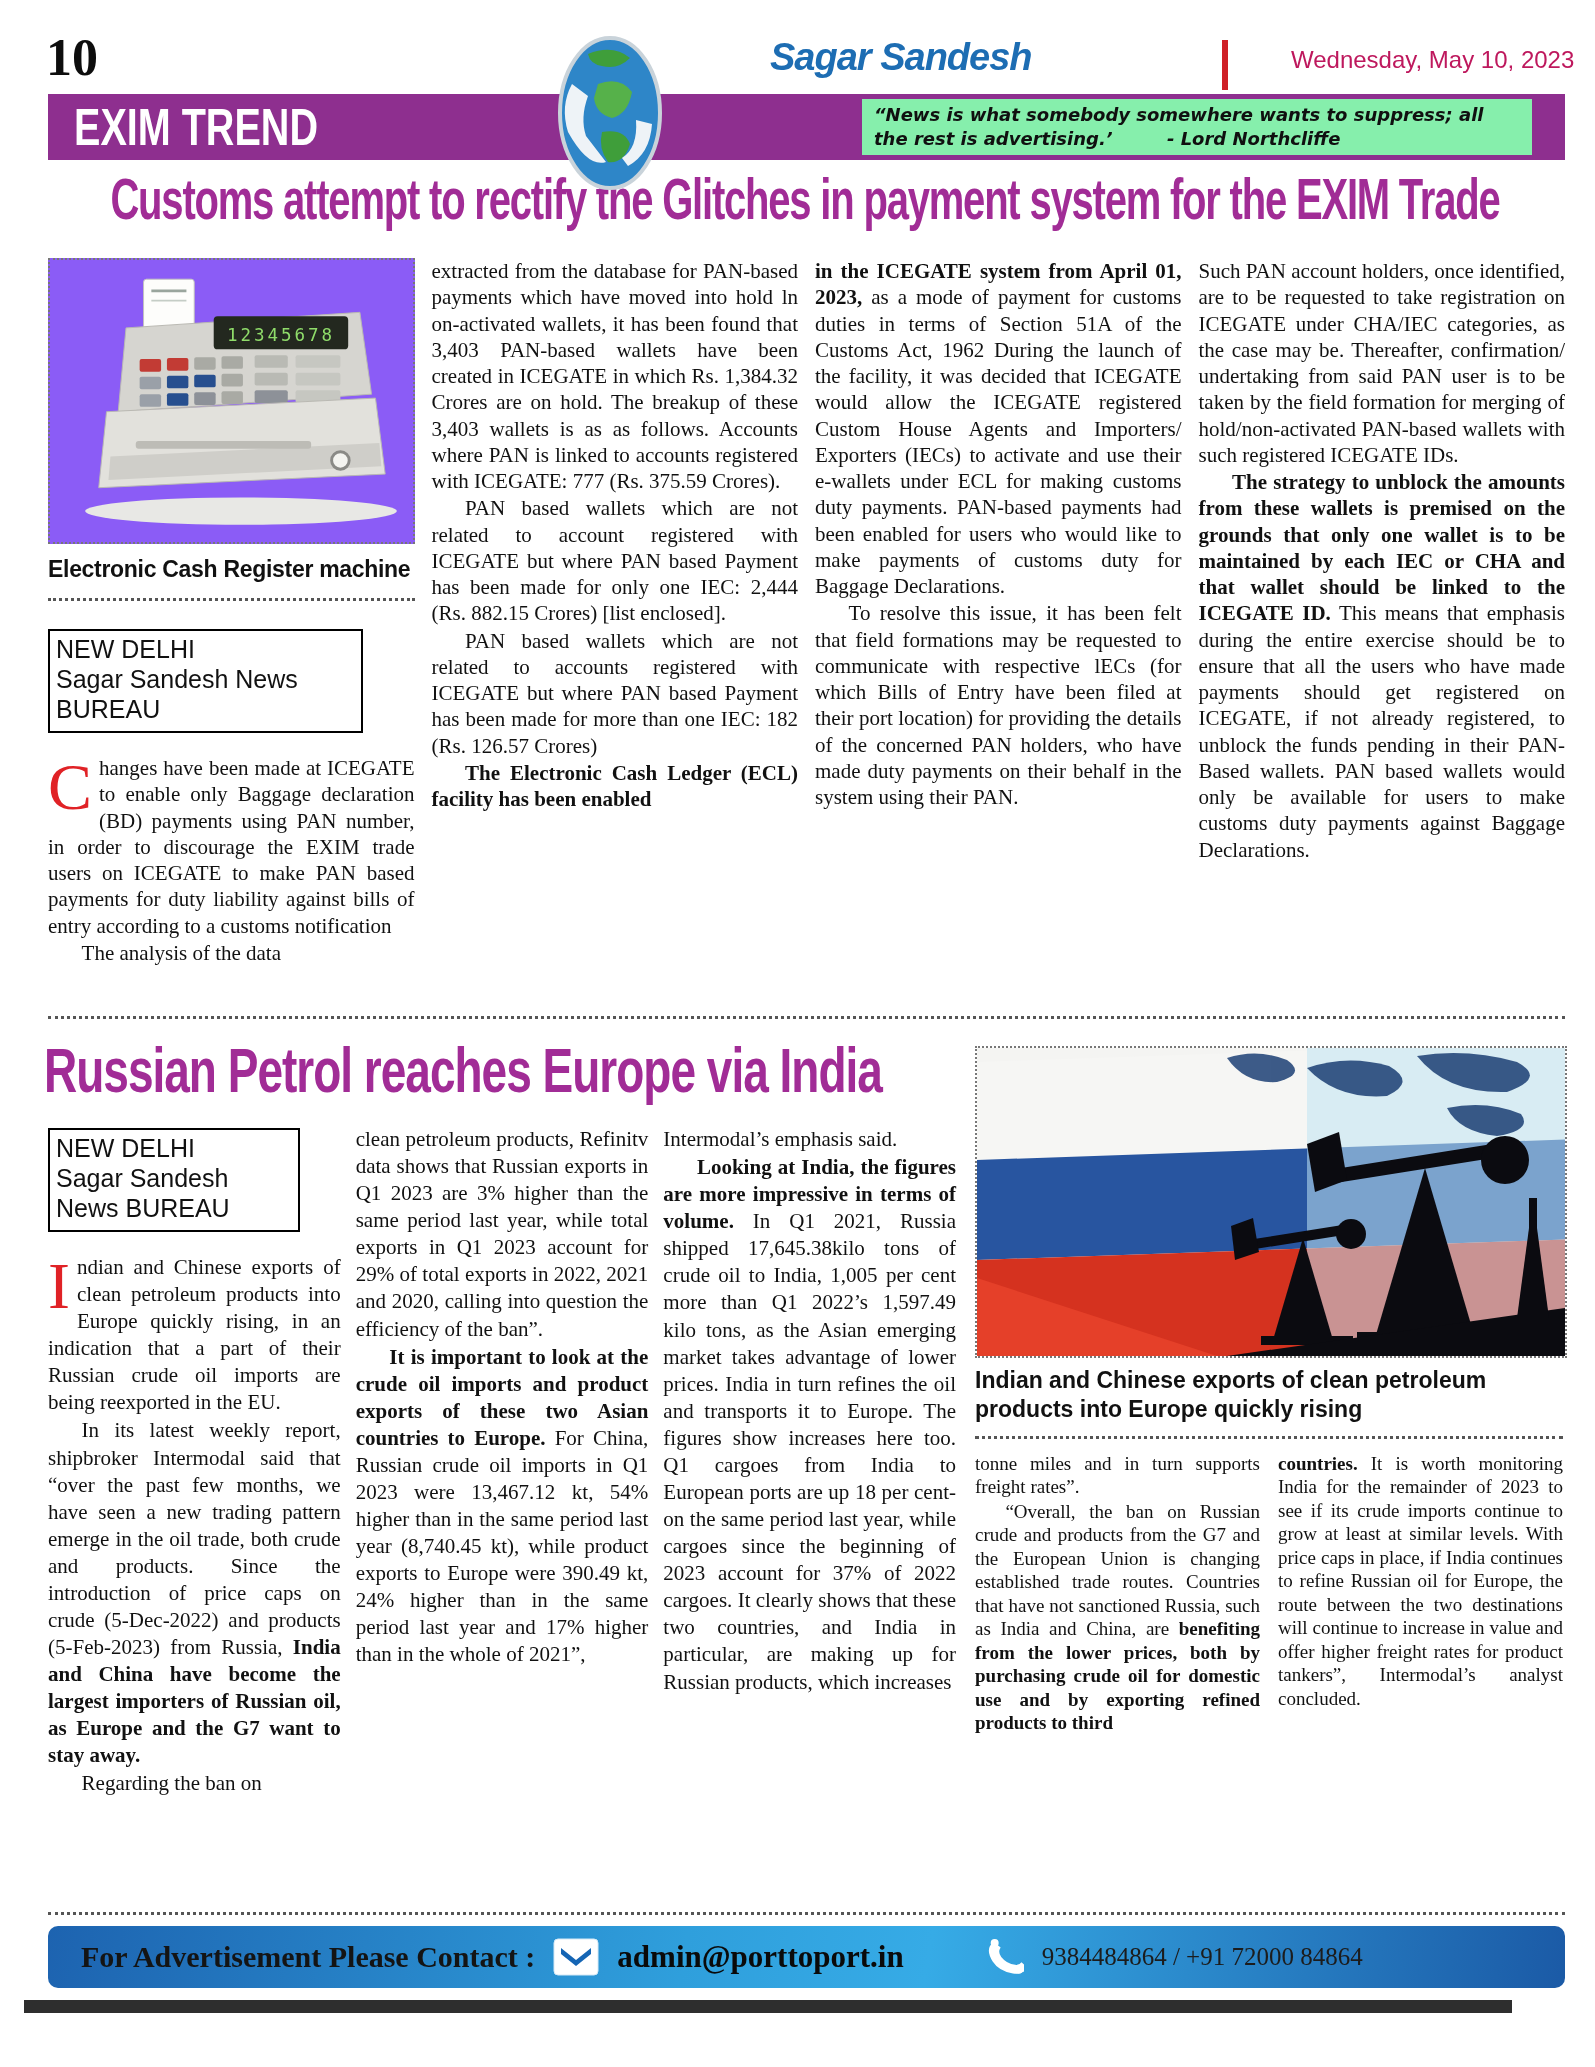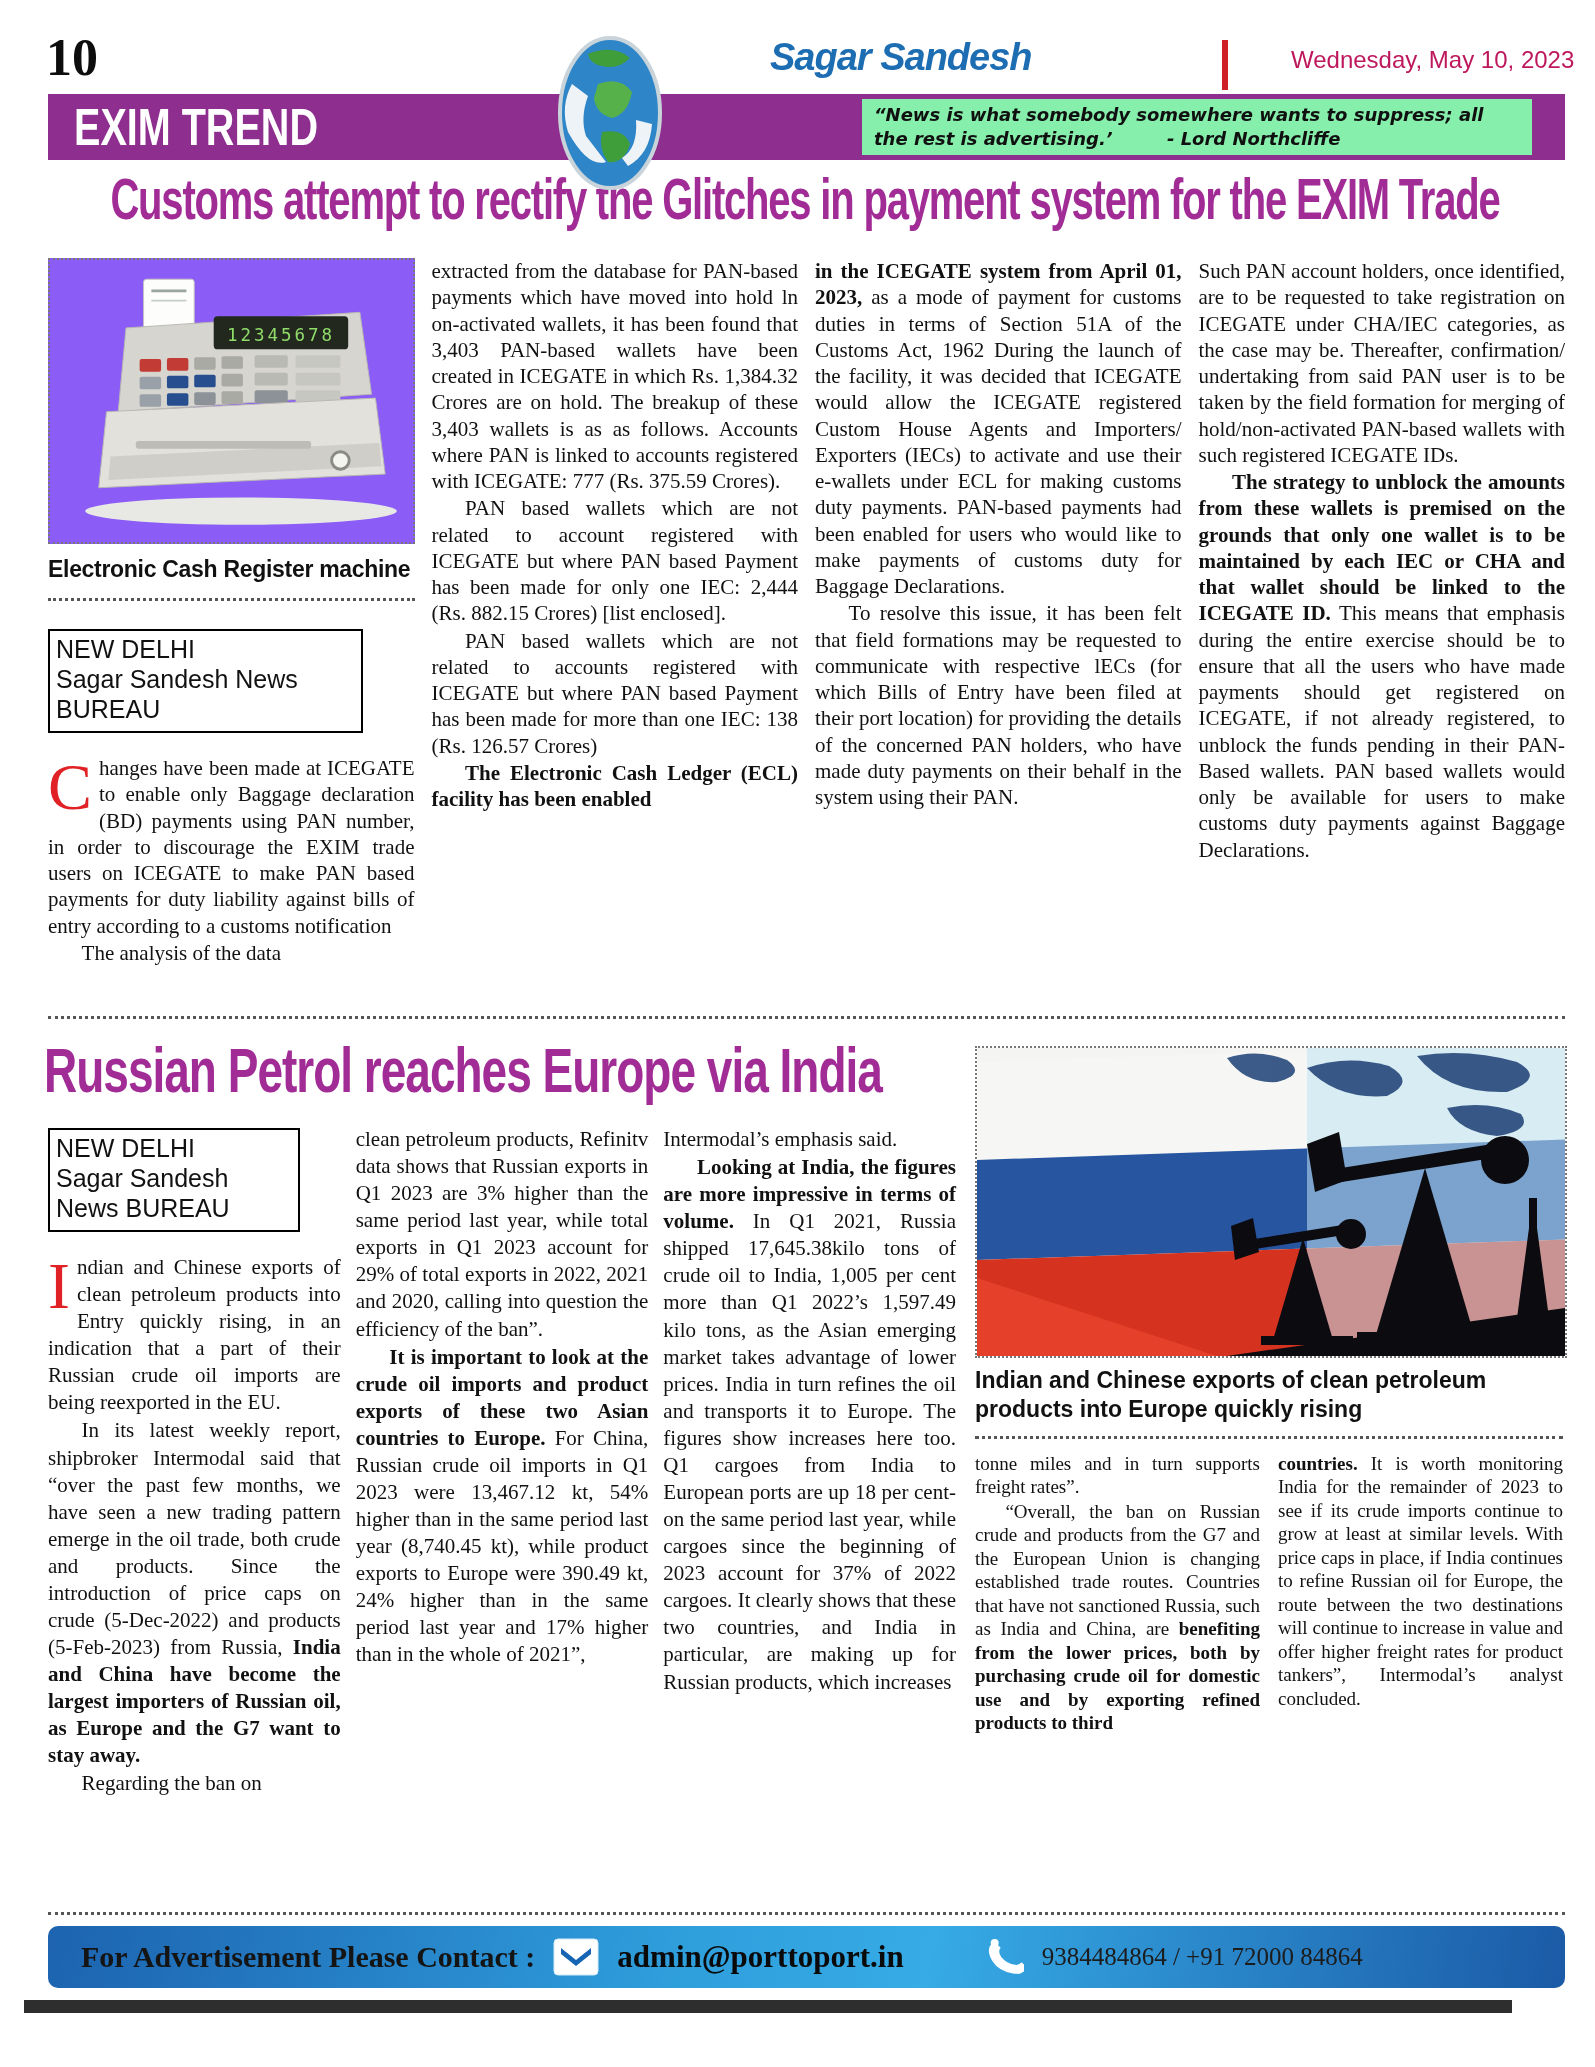--- a/index.html
+++ b/index.html
@@ -143,21 +143,21 @@
         <div>NEW DELHI</div>
         <div>Sagar Sandesh News BUREAU</div>
       </div>
       <p class="first"><span class="dc">C</span><span><span>hanges have been made at ICEGATE to enable only Baggage declaration (BD) payments using PAN number, in order to discourage the EXIM trade users on ICEGATE to make PAN based payments for duty liability against bills of entry according to a customs notification</span></span></p>
       <p><span>The analysis of the data</span></p>
     </div>
 
     <div class="col">
       <p class="first"><span>extracted from the database for PAN-based payments which have moved into hold ln on-activated wallets, it has been found that 3,403 PAN-based wallets have been created in ICEGATE in which Rs. 1,384.32 Crores are on hold. The breakup of these 3,403 wallets is as as follows. Accounts where PAN is linked to accounts registered with ICEGATE: 777 (Rs. 375.59 Crores).</span></p>
       <p><span>PAN based wallets which are not related to account registered with ICEGATE but where PAN based Payment has been made for only one IEC: 2,444 (Rs. 882.15 Crores) [list enclosed].</span></p>
-      <p><span>PAN based wallets which are not related to accounts registered with ICEGATE but where PAN based Payment has been made for more than one IEC: 138 (Rs. 126.57 Crores)</span></p>
+      <p><span>PAN based wallets which are not related to accounts registered with ICEGATE but where PAN based Payment has been made for more than one IEC: 182 (Rs. 126.57 Crores)</span></p>
       <p><span class="bseg-b">The Electronic Cash Ledger (ECL) facility has been enabled</span></p>
     </div>
 
     <div class="col">
       <p class="first"><span class="bseg-b">in the ICEGATE system from April 01, 2023,</span><span> as a mode of payment for customs duties in terms of Section 51A of the Customs Act, 1962 During the launch of the facility, it was decided that ICEGATE would allow the ICEGATE registered Custom House Agents and Importers/ Exporters (IECs) to activate and use their e-wallets under ECL for making customs duty payments. PAN-based payments had been enabled for users who would like to make payments of customs duty for Baggage Declarations.</span></p>
       <p><span>To resolve this issue, it has been felt that field formations may be requested to communicate with respective lECs (for which Bills of Entry have been filed at their port location) for providing the details of the concerned PAN holders, who have made duty payments on their behalf in the system using their PAN.</span></p>
     </div>
 
     <div class="col">
       <p class="first"><span>Such PAN account holders, once identified, are to be requested to take registration on ICEGATE under CHA/IEC categories, as the case may be. Thereafter, confirmation/ undertaking from said PAN user is to be taken by the field formation for merging of hold/non-activated PAN-based wallets with such registered ICEGATE IDs.</span></p>
@@ -168,21 +168,21 @@
   <div class="abs dotrule div1"></div>
 
   <h2 class="abs head2">Russian Petrol reaches Europe via India</h2>
 
   <div class="abs cols art2L">
     <div class="col">
       <div class="bureau">
         <div>NEW DELHI</div>
         <div>Sagar Sandesh News BUREAU</div>
       </div>
-      <p class="first"><span class="dc">I</span><span><span>ndian and Chinese exports of clean petroleum products into Entry quickly rising, in an indication that a part of their Russian crude oil imports are being reexported in the EU.</span></span></p>
+      <p class="first"><span class="dc">I</span><span><span>ndian and Chinese exports of clean petroleum products into Europe quickly rising, in an indication that a part of their Russian crude oil imports are being reexported in the EU.</span></span></p>
       <p><span>In its latest weekly report, shipbroker Intermodal said that “over the past few months, we have seen a new trading pattern emerge in the oil trade, both crude and products. Since the introduction of price caps on crude (5-Dec-2022) and products (5-Feb-2023) from Russia, </span><span class="bseg-b">India and China have become the largest importers of Russian oil, as Europe and the G7 want to stay away.</span></p>
       <p><span>Regarding the ban on</span></p>
     </div>
     <div class="col">
       <p class="first"><span>clean petroleum products, Refinitv data shows that Russian exports in Q1 2023 are 3% higher than the same period last year, while total exports in Q1 2023 account for 29% of total exports in 2022, 2021 and 2020, calling into question the efficiency of the ban”.</span></p>
       <p><span class="bseg-b">It is important to look at the crude oil imports and product exports of these two Asian countries to Europe.</span><span> For China, Russian crude oil imports in Q1 2023 were 13,467.12 kt, 54% higher than in the same period last year (8,740.45 kt), while product exports to Europe were 390.49 kt, 24% higher than in the same period last year and 17% higher than in the whole of 2021”,</span></p>
     </div>
     <div class="col">
       <p class="first"><span>Intermodal’s emphasis said.</span></p>
       <p><span class="bseg-b">Looking at India, the figures are more impressive in terms of volume.</span><span> In Q1 2021, Russia shipped 17,645.38kilo tons of crude oil to India, 1,005 per cent more than Q1 2022’s 1,597.49 kilo tons, as the Asian emerging market takes advantage of lower prices. India in turn refines the oil and transports it to Europe. The figures show increases here too. Q1 cargoes from India to European ports are up 18 per cent- on the same period last year, while cargoes since the beginning of 2023 account for 37% of 2022 cargoes. It clearly shows that these two countries, and India in particular, are making up for Russian products, which increases</span></p>

